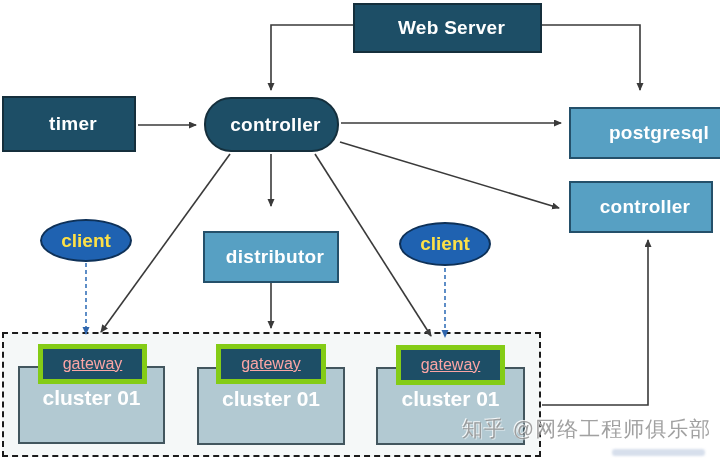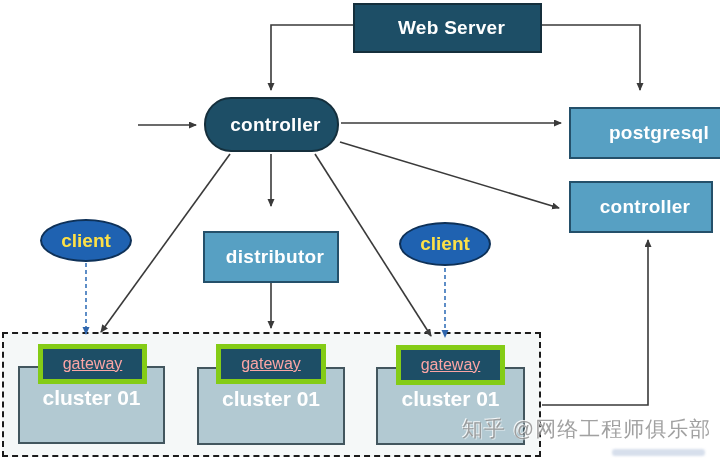--- a/index.html
+++ b/index.html
@@ -113,20 +113,21 @@
     <line x1="271" y1="268" x2="271" y2="328" stroke="#3a3a3a" stroke-width="1.6" marker-end="url(#ah)"></line>
 
     <polyline points="542,405 648,405 648,240" fill="none" stroke="#3a3a3a" stroke-width="1.6" marker-end="url(#ah)"></polyline>
 
     <line x1="86" y1="263" x2="86" y2="334" stroke="#3672b9" stroke-width="1.6" stroke-dasharray="4 3" marker-end="url(#ahb)"></line>
 
     <line x1="445" y1="268" x2="445" y2="337" stroke="#3672b9" stroke-width="1.6" stroke-dasharray="4 3" marker-end="url(#ahb)"></line>
   </svg>
 
   <div class="node dark webserver">Web Server</div>
+  <div class="node dark timer">timer</div>
   <div class="node dark controller">controller</div>
   <div class="node light postgresql">postgresql</div>
   <div class="node light prometheus">controller</div>
   <div class="node light distributor">distributor</div>
 
   <div class="client client-left">client</div>
   <div class="client client-right">client</div>
 
   <div class="cluster-container"></div>
 

